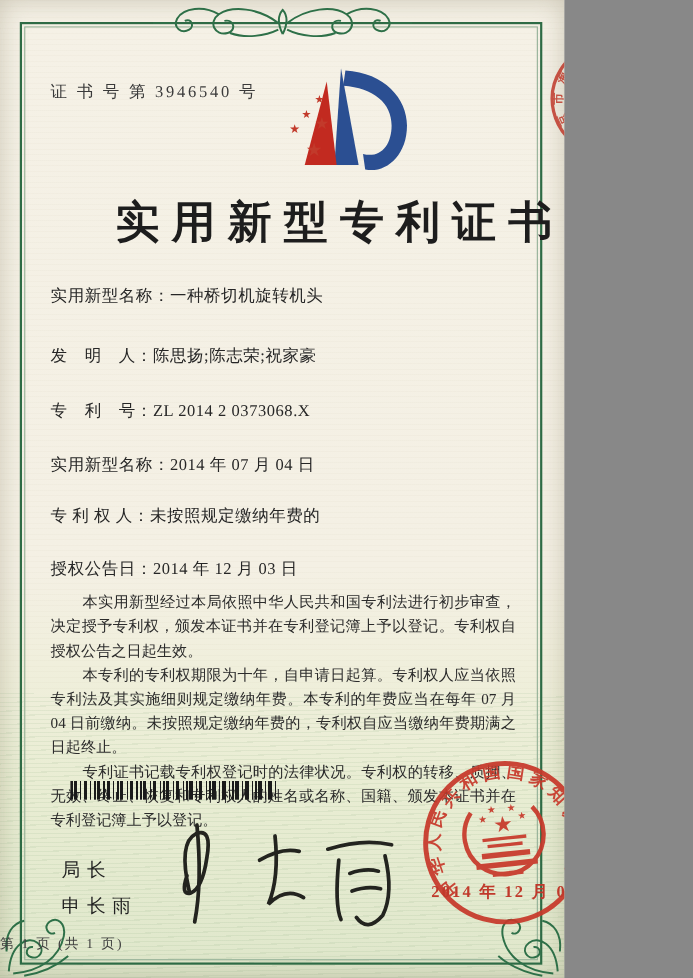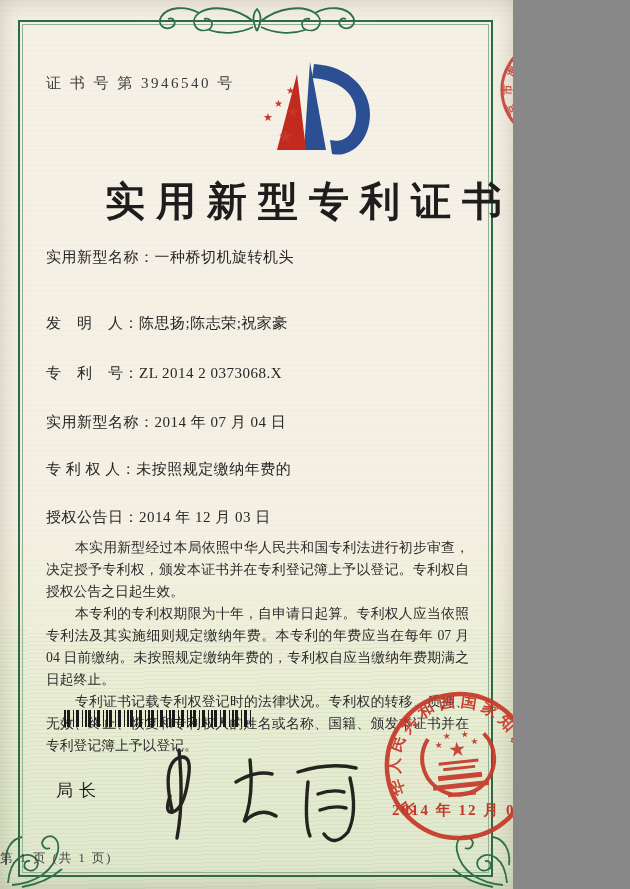--- a/index.html
+++ b/index.html
@@ -115,21 +115,21 @@
     </text>
     <text font-size="11" fill="#bf3a2c" font-weight="bold">
       <textPath href="#arcBot" startOffset="4" textLength="84" lengthAdjust="spacing">国家知识产权局</textPath>
     </text>
     <text x="56" y="50" font-size="11.5" fill="#bf3a2c" font-weight="bold" text-anchor="middle" letter-spacing="3">印花税</text>
     <text x="56" y="66" font-size="11" fill="#bf3a2c" font-weight="bold" text-anchor="middle" letter-spacing="1">代扣专用章</text>
   </svg>
 
   <div class="title">实用新型专利证书</div>
 
-  <div class="frow" style="top:248px">
+  <div class="frow" style="top:260px">
     <span>实用新型名称：</span><span>一种桥切机旋转机头</span>
   </div>
   <div class="frow" style="top:314px">
     <span>发　明　人：</span><span>陈思扬;陈志荣;祝家豪</span>
   </div>
   <div class="frow" style="top:364px">
     <span>专　利　号：</span><span>ZL 2014 2 0373068.X</span>
   </div>
   <div class="frow" style="top:413px">
     <span>实用新型名称：</span><span>2014 年 07 月 04 日</span>
@@ -144,20 +144,21 @@
   <div class="paras">
     <p>本实用新型经过本局依照中华人民共和国专利法进行初步审查，决定授予专利权，颁发本证书并在专利登记簿上予以登记。专利权自授权公告之日起生效。</p>
     <p>本专利的专利权期限为十年，自申请日起算。专利权人应当依照专利法及其实施细则规定缴纳年费。本专利的年费应当在每年 07 月 04 日前缴纳。未按照规定缴纳年费的，专利权自应当缴纳年费期满之日起终止。</p>
     <p>专利证书记载专利权登记时的法律状况。专利权的转移、质押、无效、终止、恢复和专利权人的姓名或名称、国籍、颁发本证书并在专利登记簿上予以登记。</p>
   </div>
 
   <div class="barcode"></div>
 
   <div class="officer">
     <div>局长</div>
+    <div>申长雨</div>
   </div>
 
   <svg class="signature" width="240" height="110" viewBox="0 0 240 110">
     <g stroke="#23241f" stroke-width="3.4" fill="none" stroke-linecap="round">
       <path d="M34,70 q-10,-44 6,-52 q15,-6 10,22 q-4,28 -15,32 q-9,2 -3,-16"></path>
       <path d="M41,10 q5,52 -2,88"></path>
       <path d="M98,42 q20,-12 36,-8"></path>
       <path d="M112,20 q4,38 -6,62 q16,-16 32,-6"></path>
       <path d="M160,32 q32,-10 58,-4"></path>
       <path d="M170,42 q-4,40 2,54"></path>

